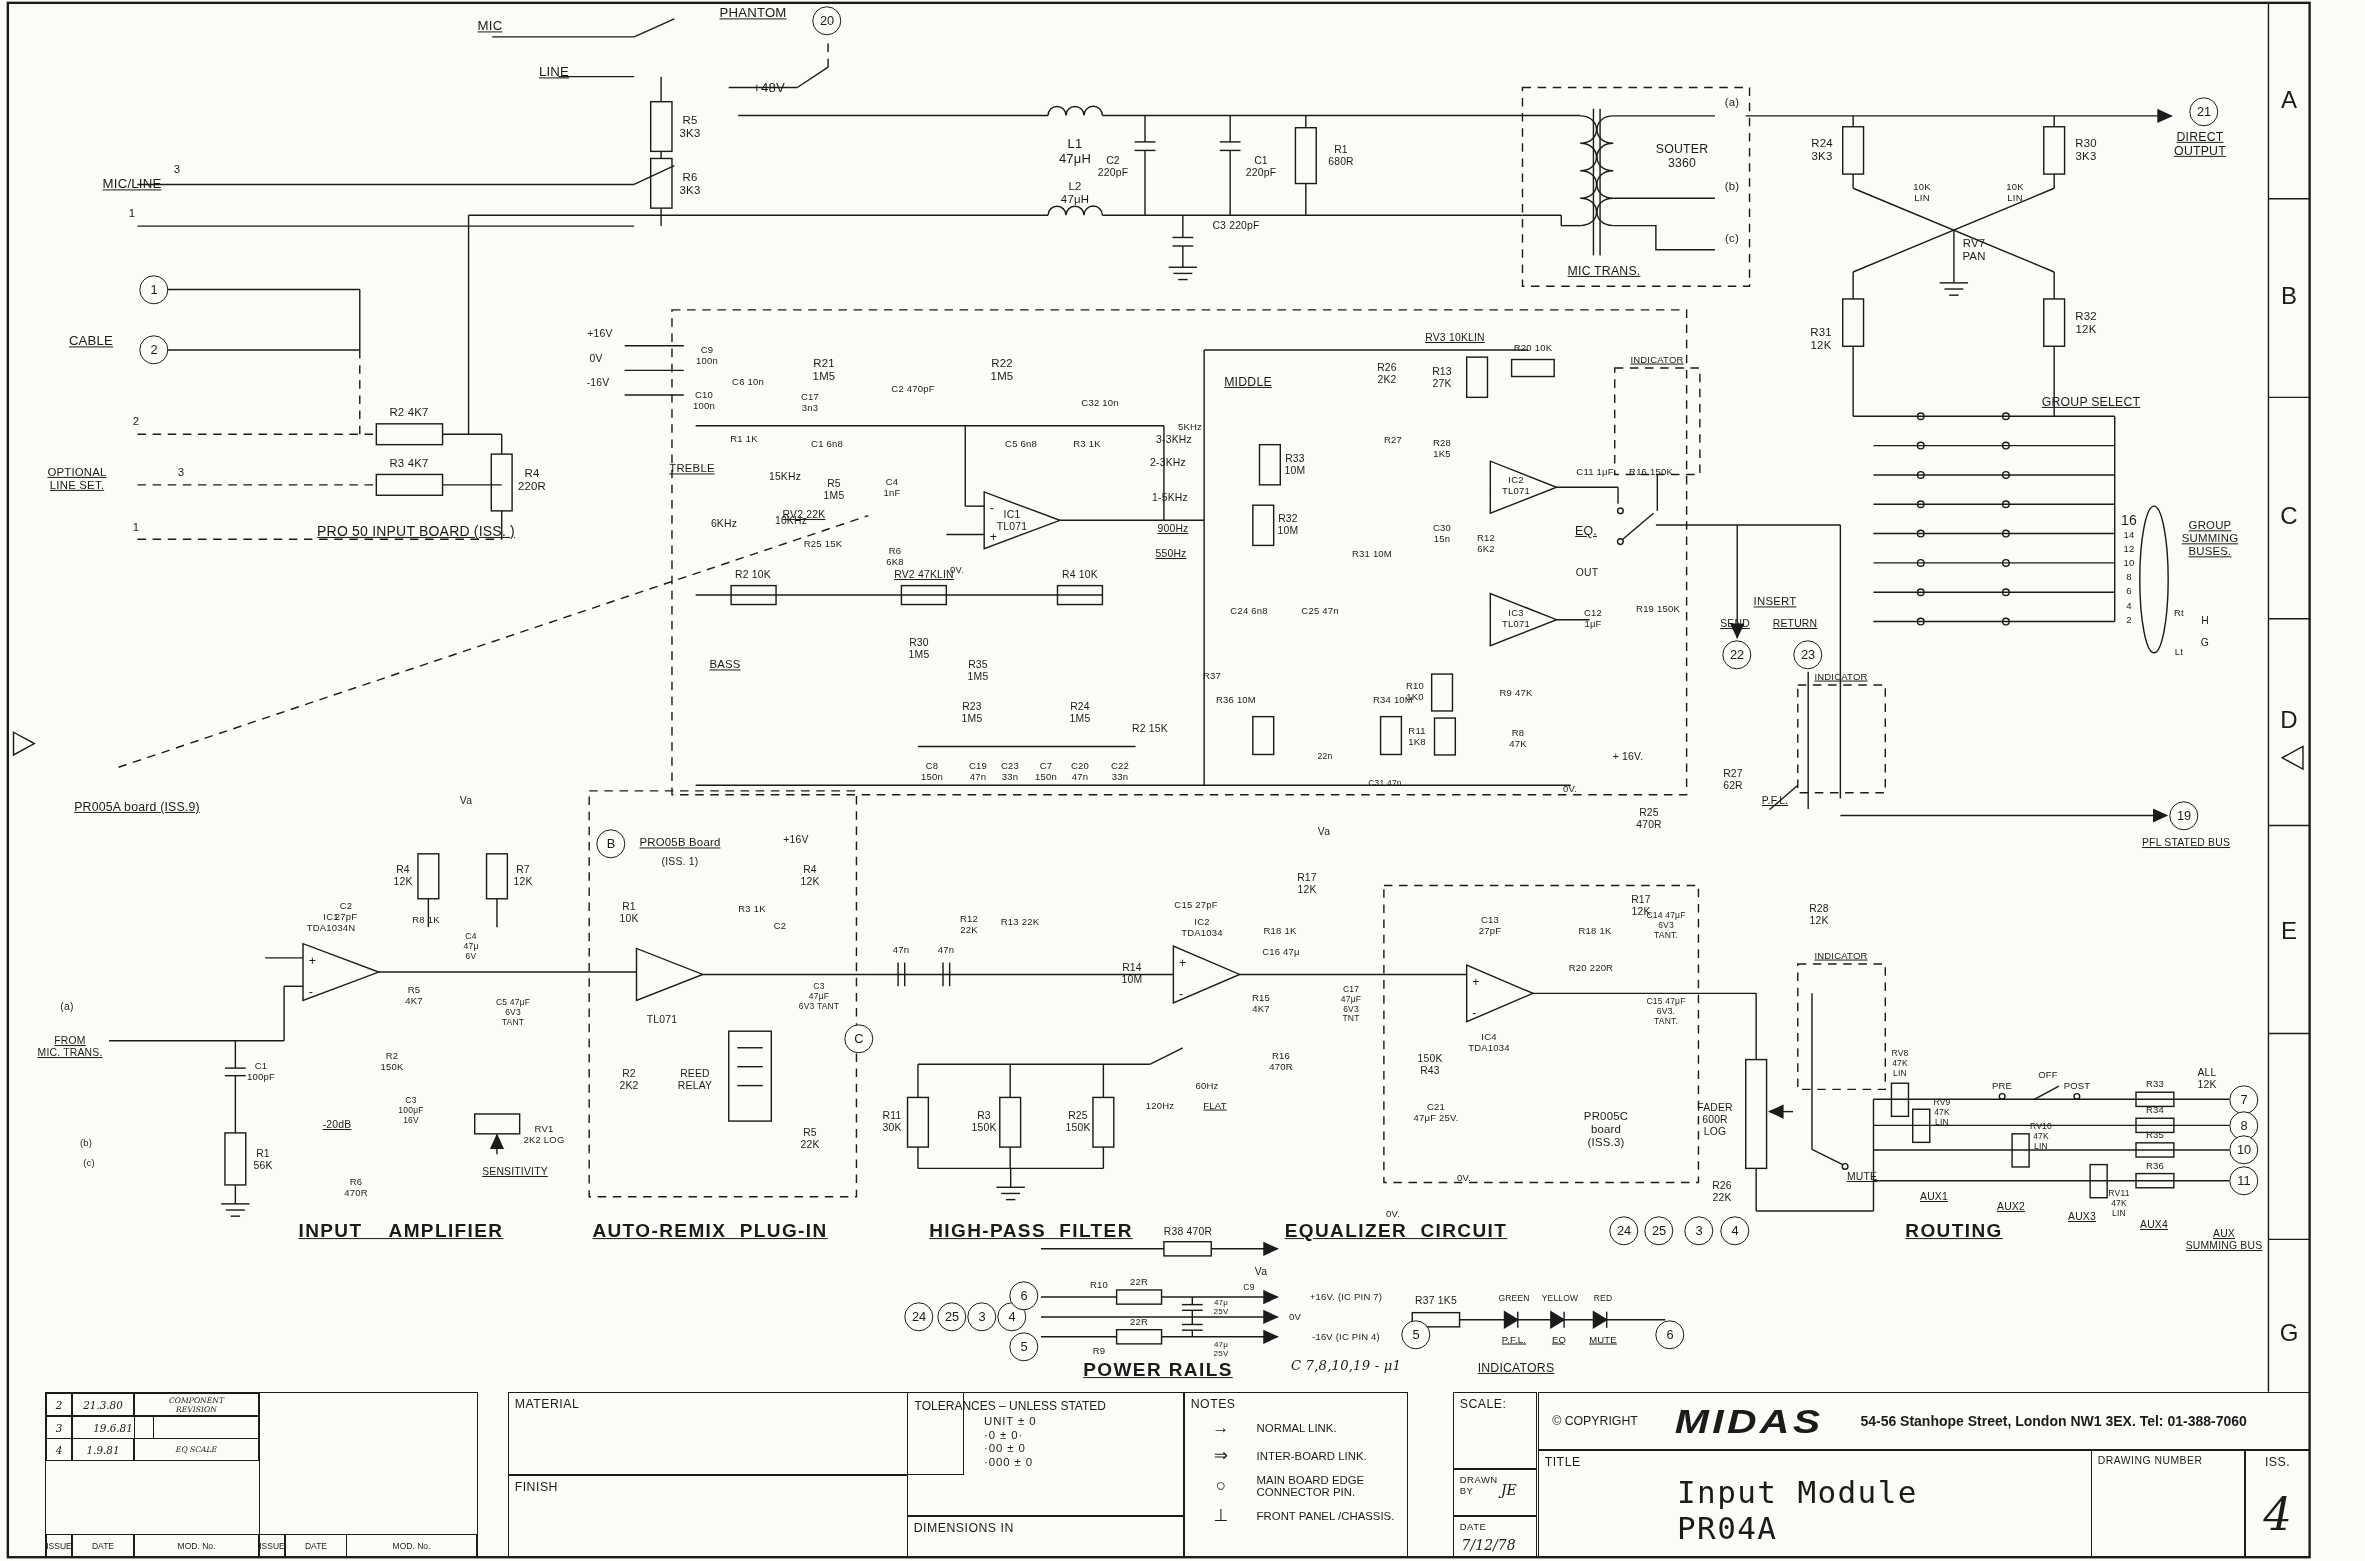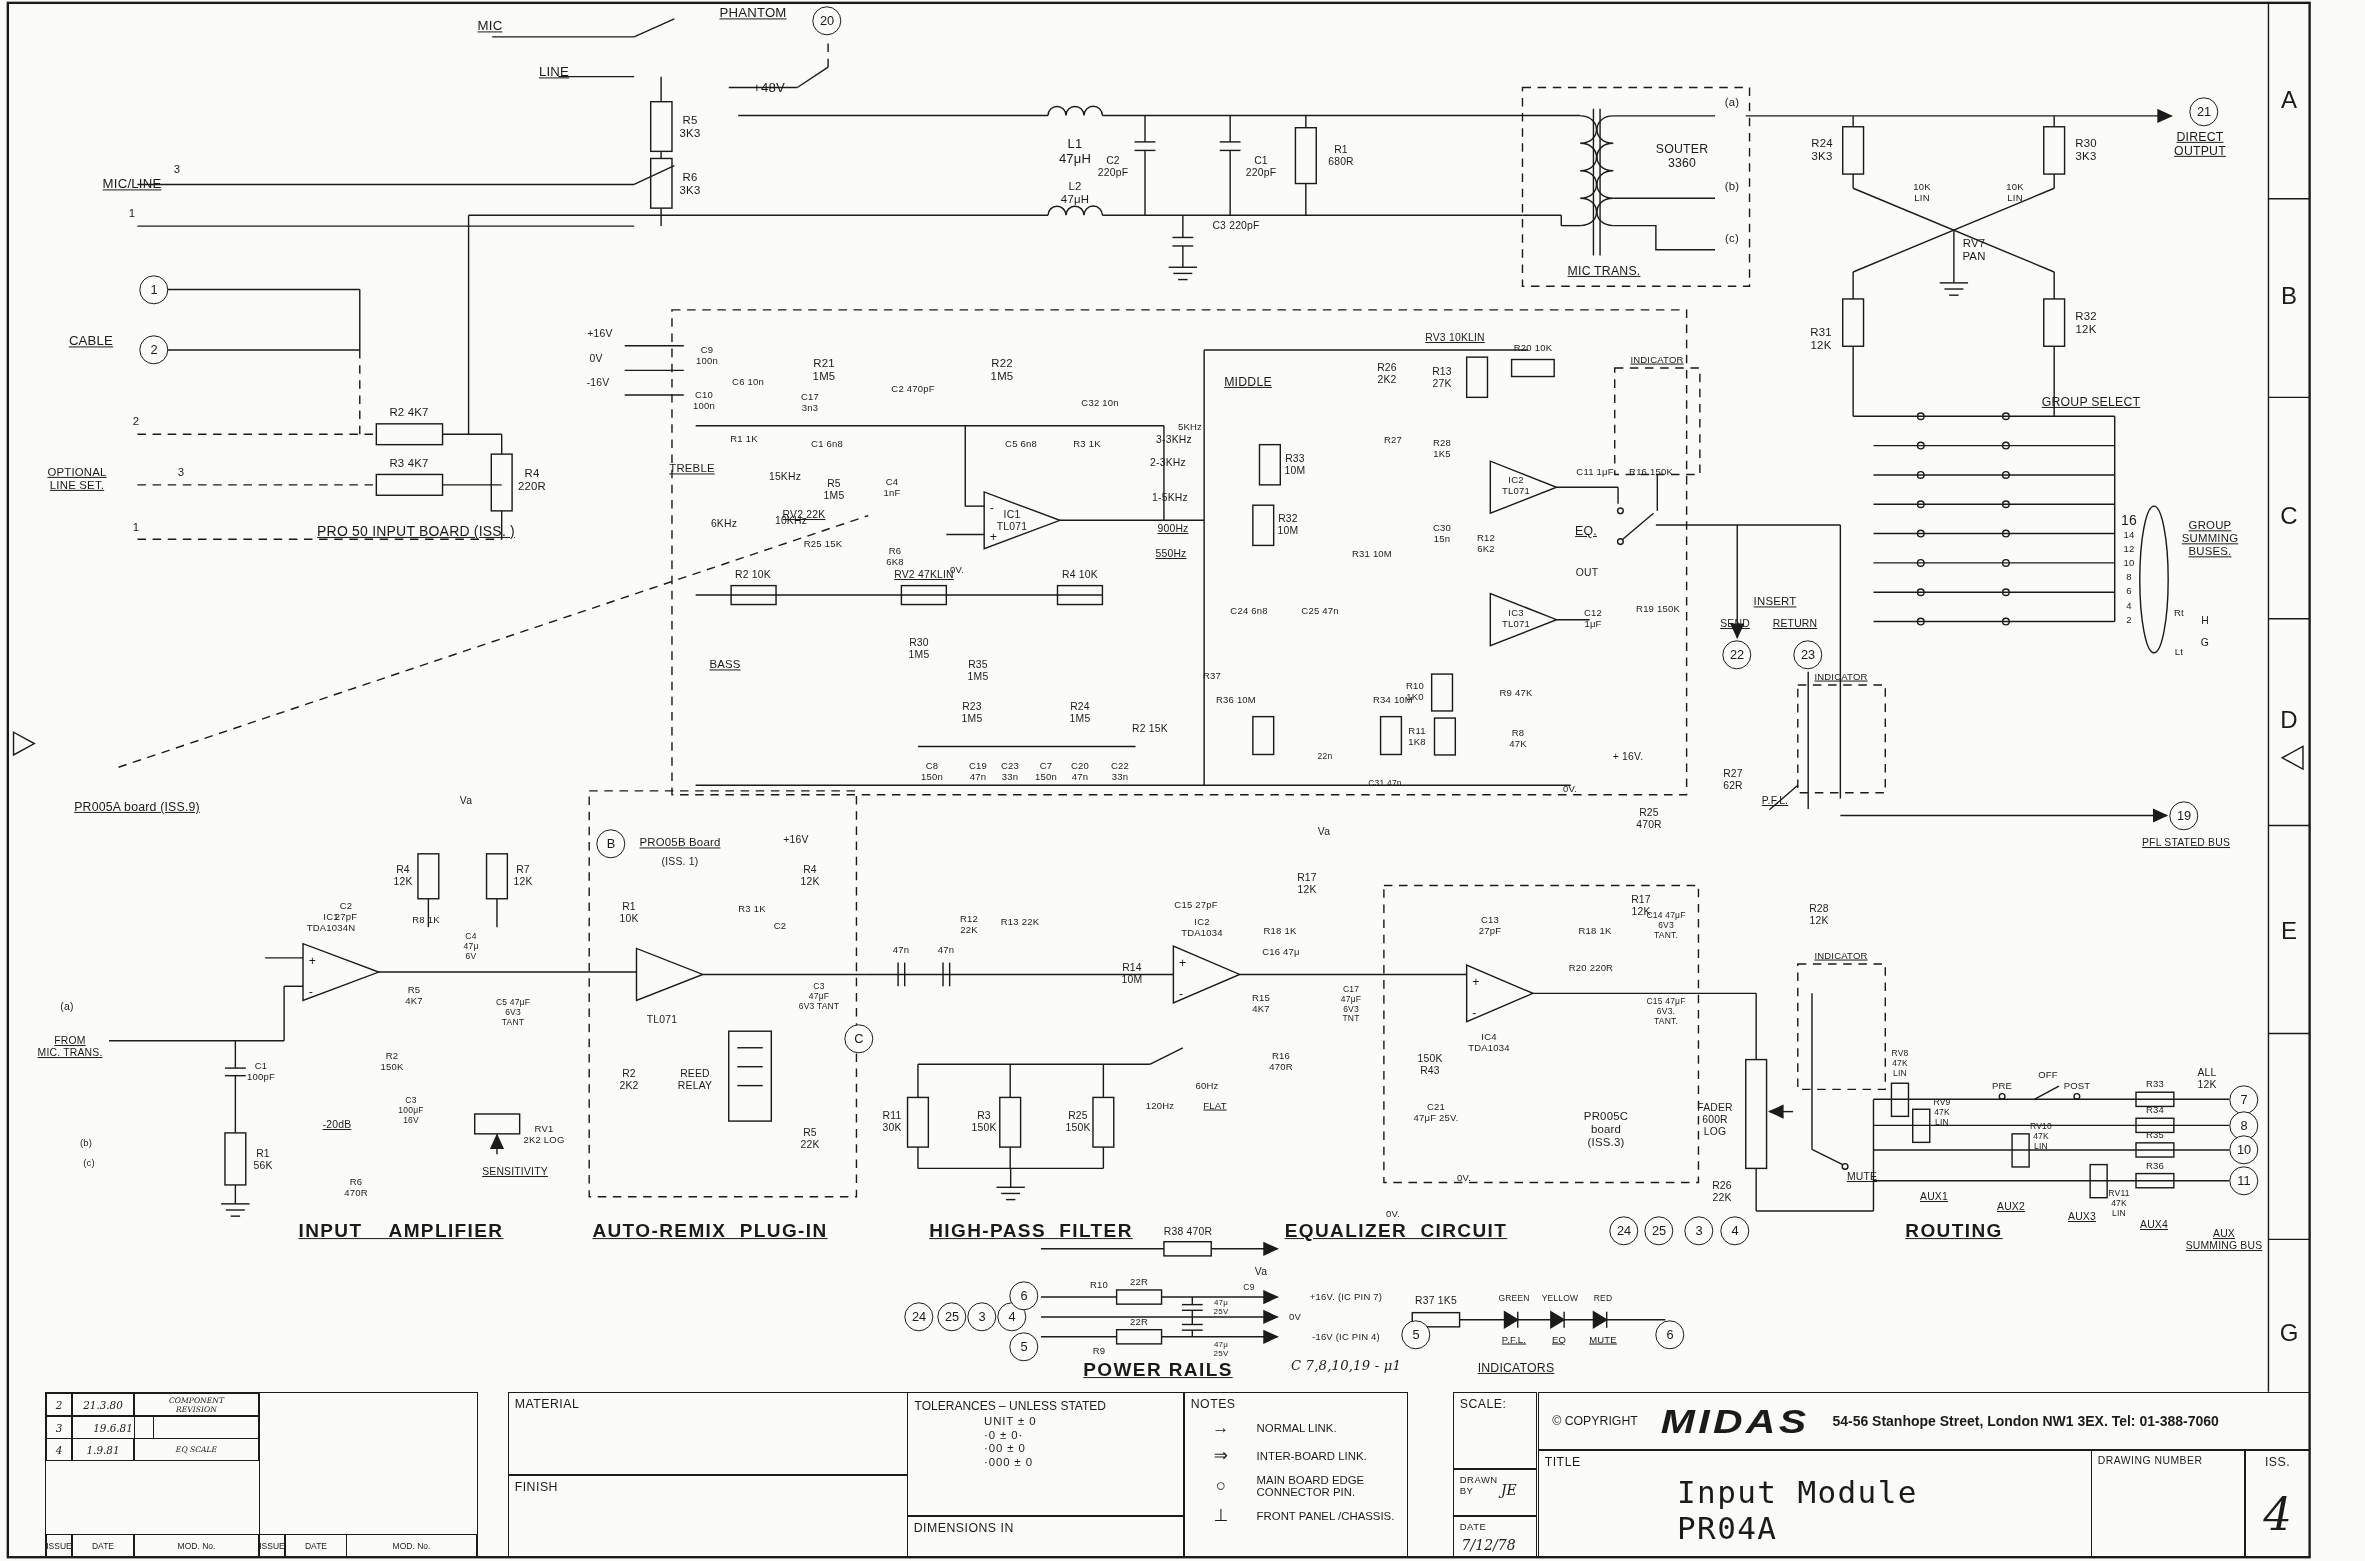--- a/index.html
+++ b/index.html
@@ -17,21 +17,21 @@
         justify-content:center;font-size:12.8px;background:#fbfbf8;}
   .zone{position:absolute;transform:translate(-50%,-50%);font-size:24px;}
   
   .tb{position:absolute;border:1.4px solid #1b1b1b;box-sizing:border-box;}
   .tlab{position:absolute;top:3.8px;left:5.7px;font-size:12.3px;letter-spacing:0.5px;white-space:pre-line;}
   .tol-title{margin:5.7px 6.6px 2.8px;font-size:12px;}
   .tol-line{margin:1.4px 0 0 76px;font-size:11.4px;letter-spacing:0.9px;}
   .note-row{display:flex;align-items:center;gap:12.3px;margin:7.6px 8.5px 0 12.3px;font-size:11.4px;}
   .nicon{width:47px;text-align:center;font-size:17px;}
   .ntext{white-space:pre-line;}
-  .brandstrip{display:flex;align-items:center;gap:23px;padding:0 13.2px;}
+  .brandstrip{display:flex;align-items:center;gap:37px;padding:0 13.2px;}
   .copyright{font-size:12.3px;}
   .brand{font-size:41px;font-weight:bold;font-style:italic;letter-spacing:3.3px;transform:scaleY(.82);}
   .address{font-size:14px;font-weight:bold;}
   .title-main{position:absolute;left:50%;top:56%;transform:translate(-50%,-50%);
               font-family:"DejaVu Sans Mono",monospace;font-size:31px;letter-spacing:1.4px;}
   .iss-big{position:absolute;left:50%;top:60%;transform:translate(-50%,-50%);font-size:45px;}
   .dval{position:absolute;left:47px;top:12.3px;font-size:14px;}
   .dval2{position:absolute;left:7.6px;top:20px;font-size:14px;}
   .rc{position:absolute;border:0.9px solid #1b1b1b;box-sizing:border-box;display:flex;
       align-items:center;justify-content:center;font-size:10.4px;text-align:center;white-space:pre-line;}
@@ -766,21 +766,21 @@
     <div class="rc hand" style="left:88px;top:45px;width:125px;height:23px;font-size:7.6px">EQ SCALE</div>
     <div class="rc" style="left:0;top:141px;width:26px;height:24px;font-size:8.5px">ISSUE</div>
     <div class="rc" style="left:26px;top:141px;width:62px;height:24px;font-size:8.5px">DATE</div>
     <div class="rc" style="left:88px;top:141px;width:125px;height:24px;font-size:8.5px">MOD. No.</div>
     <div class="rc" style="left:213px;top:141px;width:26px;height:24px;font-size:8.5px">ISSUE</div>
     <div class="rc" style="left:239px;top:141px;width:62px;height:24px;font-size:8.5px">DATE</div>
     <div class="rc" style="left:300px;top:141px;width:131px;height:24px;font-size:8.5px">MOD. No.</div>
   </div>
 
   <div id="title-block">
-    <div class="tb" style="left:508px;top:1392px;width:400px;height:83px">
+    <div class="tb" style="left:508px;top:1392px;width:456px;height:83px">
       <span class="tlab">MATERIAL</span>
     </div>
     <div class="tb" style="left:508px;top:1475px;width:400px;height:82px">
       <span class="tlab">FINISH</span>
     </div>
     <div class="tb" style="left:907px;top:1392px;width:277px;height:124px">
       <div class="tol-title">TOLERANCES – UNLESS STATED</div>
       <div class="tol-line">UNIT   ± 0</div>
       <div class="tol-line">·0     ± 0·</div>
       <div class="tol-line">·00    ± 0</div>

